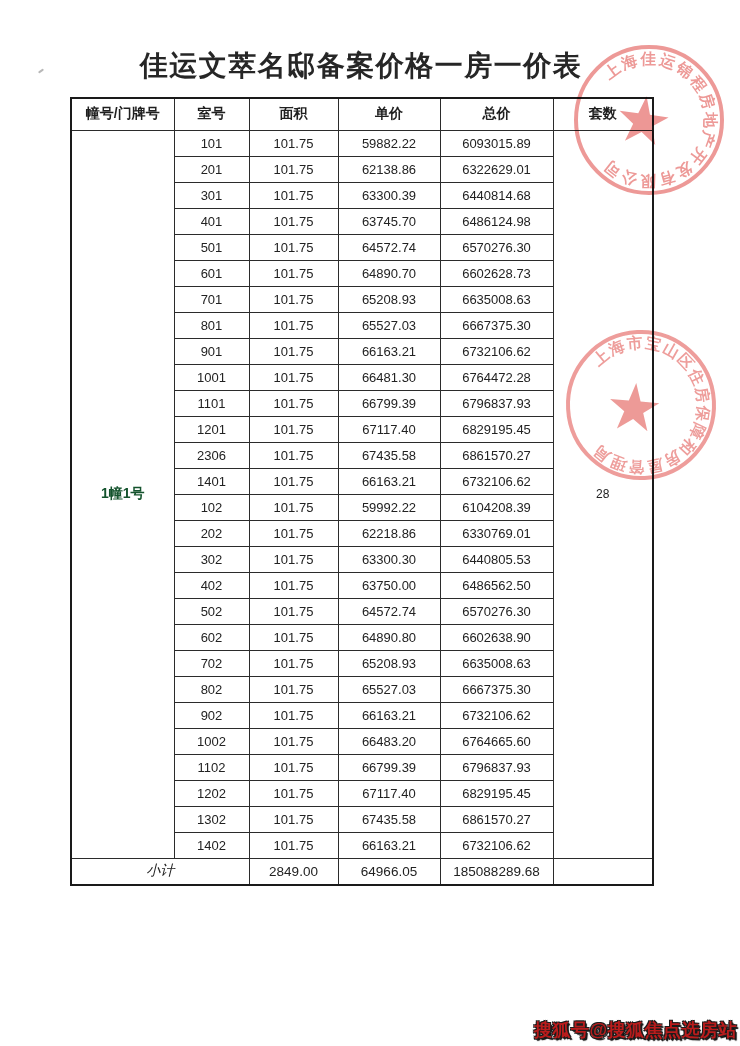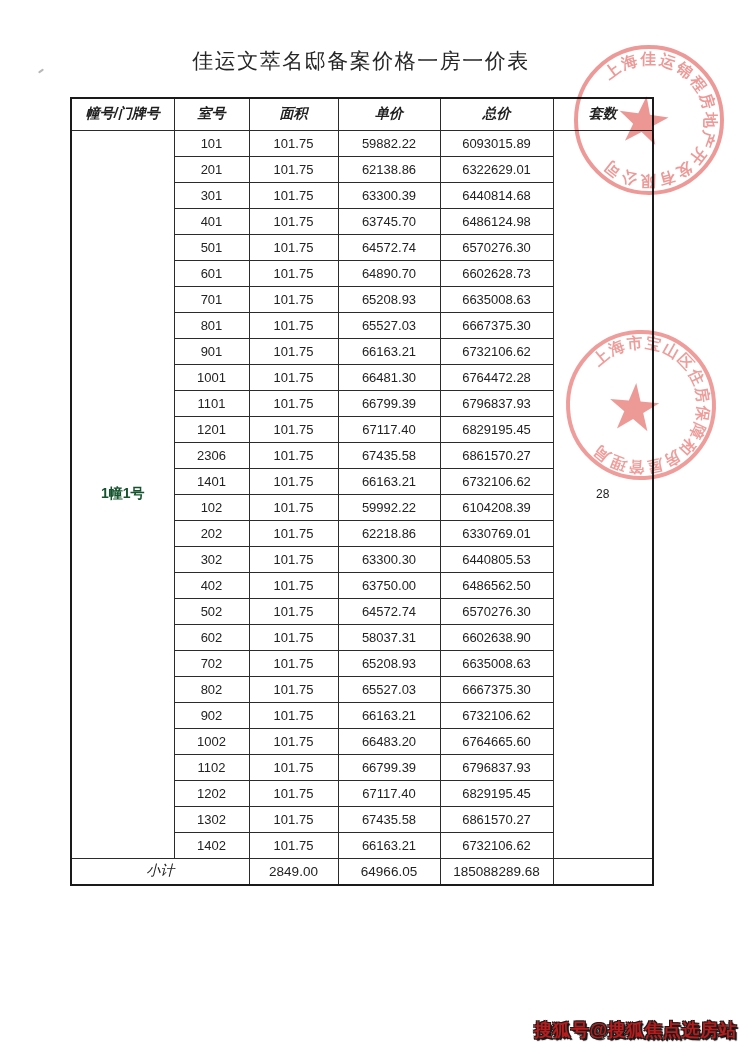--- a/index.html
+++ b/index.html
@@ -10,22 +10,22 @@
     background:#ffffff;
     font-family:"Liberation Sans", sans-serif;
     overflow:hidden;
     margin:0 auto;
   }
   .doc-title {
     position:absolute;
     top:47px; left:0; width:722px;
     text-align:center;
     font-family:"Liberation Serif", serif;
-    font-weight:400;
-    font-size:21px;
+    font-weight:700;
+    font-size:28px;
     letter-spacing:1.5px;
     color:#262626;
   }
   .scan-mark {
     position:absolute; left:38px; top:70px;
     width:6px; height:2px; background:#9a9a9a;
     transform:rotate(-35deg); border-radius:1px; opacity:.7;
   }
   table.price-table {
     position:absolute;
@@ -45,21 +45,20 @@
     padding:0 2px;
     white-space:nowrap;
     overflow:hidden;
   }
   .price-table { border:2px solid #1a1a1a; }
   .price-table th {
     height:32px;
     font-size:14px;
     font-weight:600;
     color:#1f1f1f;
-    font-style:italic;
   }
   .price-table td.building-cell { font-weight:700; font-size:14px; color:#14532d; }
   .price-table td.count-cell { font-size:12px; }
   .price-table tr.subtotal-row td { height:27px; font-size:13.5px; }
   .price-table tr.subtotal-row td.subtotal-label { font-size:14px;font-style:italic; }
   col.c1{width:103px;} col.c2{width:75px;} col.c3{width:89px;}
   col.c4{width:102px;} col.c5{width:113px;} col.c6{width:100px;}
 
   .stamp {
     position:absolute;
@@ -223,21 +222,21 @@
         </tr>
         <tr>
           <td>502</td>
           <td>101.75</td>
           <td>64572.74</td>
           <td>6570276.30</td>
         </tr>
         <tr>
           <td>602</td>
           <td>101.75</td>
-          <td>58037.31</td>
+          <td>64890.80</td>
           <td>6602638.90</td>
         </tr>
         <tr>
           <td>702</td>
           <td>101.75</td>
           <td>65208.93</td>
           <td>6635008.63</td>
         </tr>
         <tr>
           <td>802</td>

